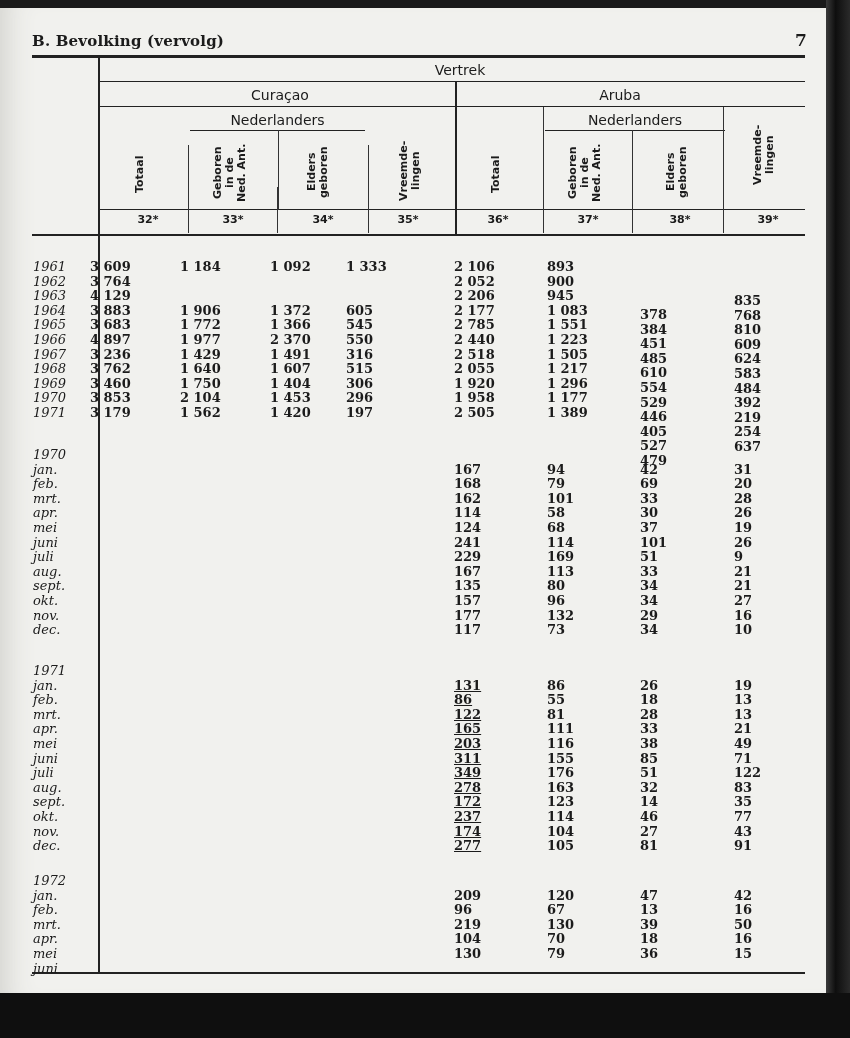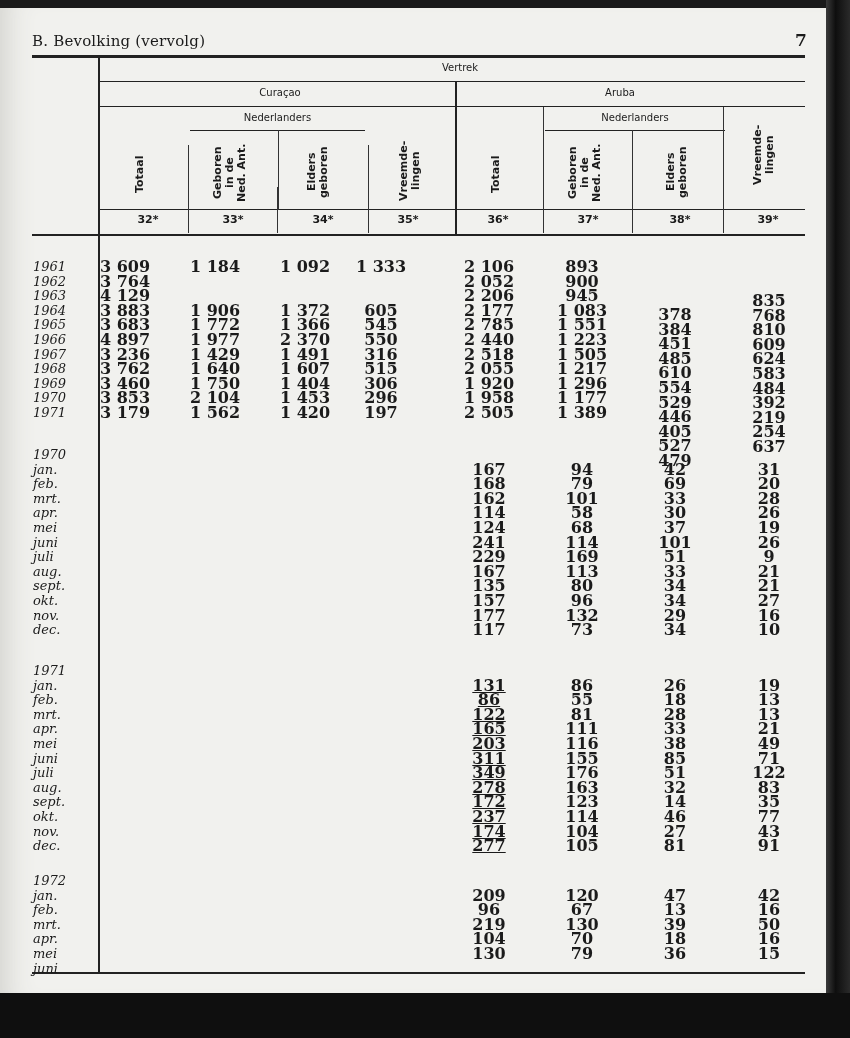--- a/index.html
+++ b/index.html
@@ -17,38 +17,38 @@
   }
   .rightedge {
     position: absolute; left: 826px; top: 0; width: 24px; height: 1038px;
     background: linear-gradient(90deg, #3a3a3a, #0e0e0e 40%, #2a2a2a);
   }
   .bottomedge {
     position: absolute; left: 0; top: 993px; width: 850px; height: 45px; background: #0f0f0f;
   }
   .hdr-title {
     position: absolute; left: 32px; top: 32px;
-    font-family: "DejaVu Serif", serif; font-weight: normal; font-size: 15px; letter-spacing: 0.2px;
+    font-family: "DejaVu Serif", serif; font-weight: bold; font-size: 15px; letter-spacing: 0.2px;
   }
   .hdr-page {
     position: absolute; left: 795px; top: 30px; font-weight: bold; font-size: 17px;
   }
   .rule { position: absolute; background: #222; }
   .vline { position: absolute; background: #333; width: 1px; }
-  .sans { font-family: "DejaVu Sans", sans-serif; font-size: 10px; }
+  .sans { font-family: "DejaVu Sans", sans-serif; font-size: 14px; }
   .hlabel { position: absolute; text-align: center; }
   .vtext {
     position: absolute;
     writing-mode: vertical-rl; transform: rotate(180deg);
     font-family: "DejaVu Sans", sans-serif; font-weight: bold; font-size: 11px;
     line-height: 12px; text-align: center; white-space: pre;
   }
   .colnum { position: absolute; top: 213px; font-family: "DejaVu Sans", sans-serif; font-size: 11px; font-weight: bold; text-align: center; }
   .rowlabels { position: absolute; left: 33px; font-style: italic; font-size: 13px; line-height: 14.6px; }
-  .col { position: absolute; font-size: 16px; line-height: 14.6px; font-weight: bold; text-align: center; }
+  .col { position: absolute; font-size: 13px; line-height: 14.6px; font-weight: bold; text-align: left; }
   .col div, .rowlabels div { height: 14.6px; white-space: nowrap; }
 </style>
 </head>
 <body>
 
 <div class="page"></div>
 <div class="rightedge"></div>
 <div class="bottomedge"></div>
 
 <div class="hdr-title">B. Bevolking (vervolg)</div>

